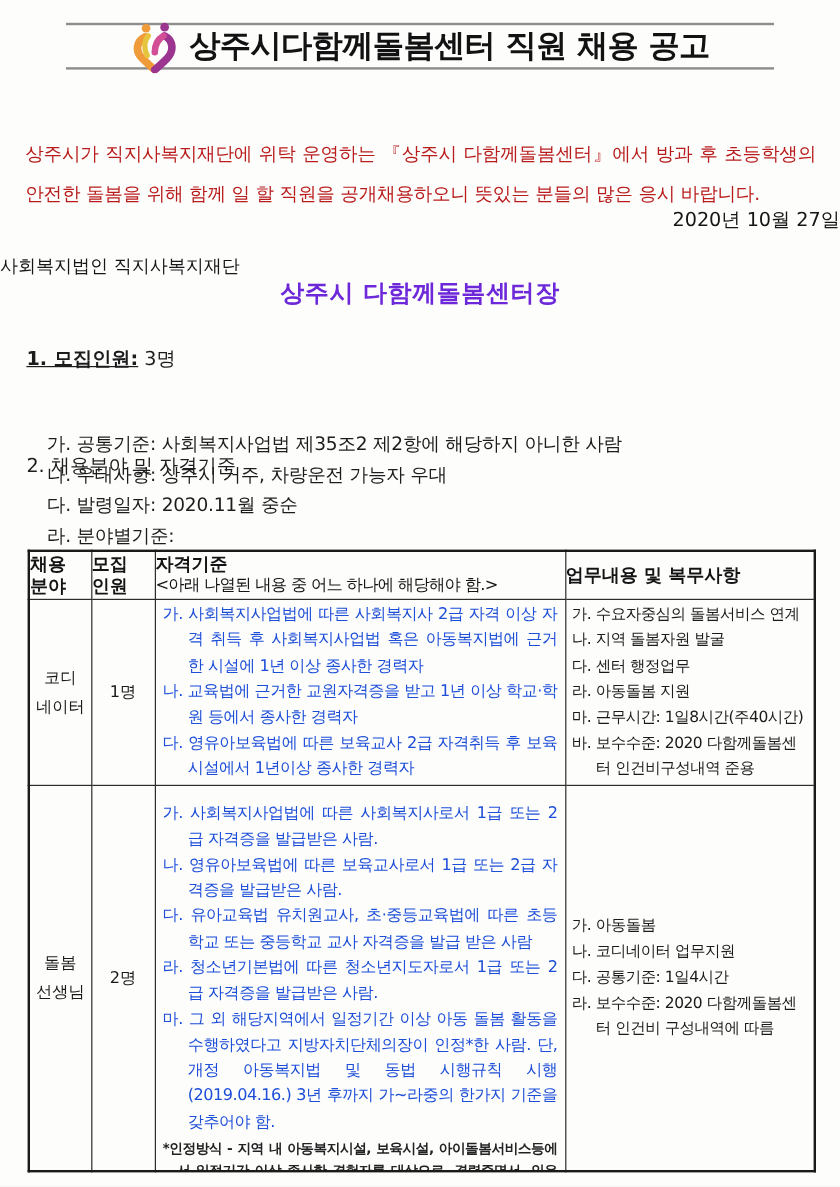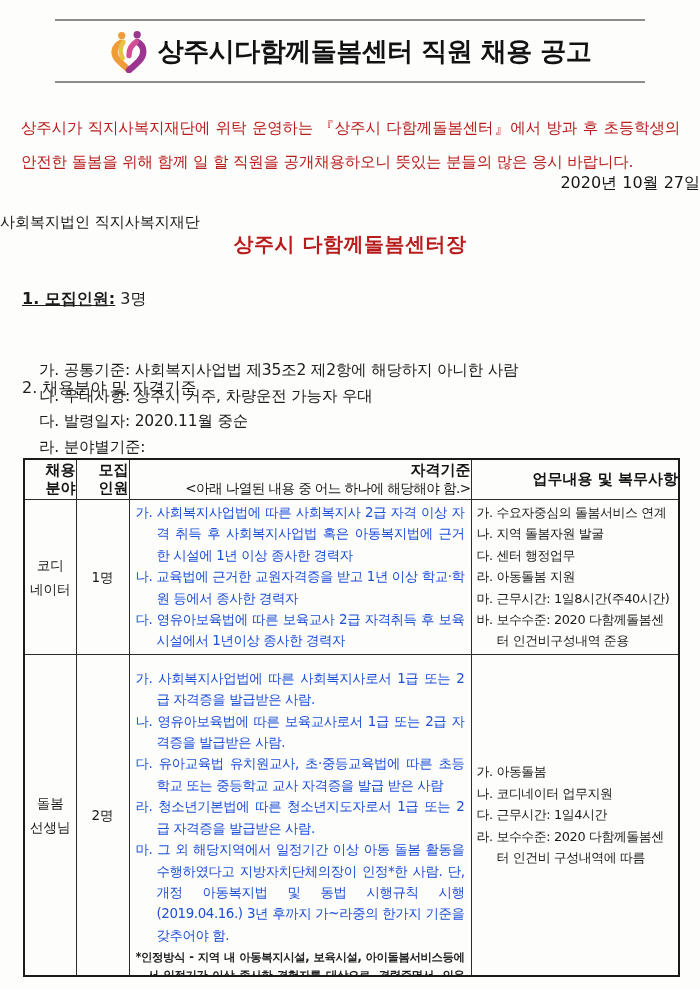--- a/index.html
+++ b/index.html
@@ -5,50 +5,50 @@
   * { margin:0; padding:0; box-sizing:border-box; }
   html,body { background:#e8e8e8; }
   .page {
     position:relative; width:700px; height:989px; margin:0 auto;
     background:#fdfdfc; color:#1c1c1c;
     font-family:"DejaVu Sans","Liberation Sans",sans-serif;
     overflow:hidden;
   }
   
   .titlebar {
-    position:absolute; left:55px; top:19px; width:590px; height:64px;
+    position:absolute; left:55px; top:19px; width:590px; height:39px;
     border-top:2px solid #8d8d8d; border-bottom:2px solid #8d8d8d;
     display:flex; align-items:center; justify-content:center; gap:9px;
   }
   .doc-title { font-size:26px; font-weight:700; letter-spacing:-0.5px; color:#121212; white-space:nowrap; }
   .logo { width:40px; height:44px; flex:0 0 auto; }
   
   .intro {
     position:absolute; left:21px; top:111px; width:659px;
     font-size:15.5px; line-height:34px; letter-spacing:-0.2px;
     text-align:justify; color:#b91c1c;
   }
   .date-line { position:absolute; left:0; top:173px; width:100%; text-align:right; font-size:16px; color:#161616; }
   .sig-org   { position:absolute; left:0; top:213px; width:100%; font-size:15px;   color:#161616; }
-  .sig-chief { position:absolute; left:0; top:231px; width:100%; text-align:center; font-size:20px; font-weight:700; letter-spacing:0.5px; color:#b91c1c; }
+  .sig-chief { position:absolute; left:0; top:231px; width:100%; text-align:center; font-size:20px; font-weight:700; letter-spacing:0.5px; color:#6d28d9; }
   
   .sec1 { position:absolute; left:22px; top:289px; font-size:16px; }
   .sec1 .lbl { font-weight:700;text-decoration:underline; }
   .sec1 .val { font-weight:400; }
   .sec2-title { position:absolute; left:22px; top:338px; font-size:16px; font-weight:400;margin-top:40px; }
   .sec2-items { position:absolute; left:39px; top:358px; font-size:15.5px; line-height:25.5px; letter-spacing:-0.2px; }
   
   .tbl {
     position:absolute; left:23px; top:458px; width:655px;
     border-collapse:collapse; table-layout:fixed;
     border:2px solid #1a1a1a;
   }
   .tbl th, .tbl td { border:1px solid #2c2c2c; vertical-align:middle; }
   col.c1{width:52px} col.c2{width:53px} col.c3{width:342px} col.c4{width:208px}
-  .hrow th { height:39px; font-size:15px; font-weight:700; line-height:18px; text-align:right; padding:1px 0 2px; color:#141414; }
+  .hrow th { height:39px; font-size:15px; font-weight:700; line-height:18px; text-align:left; padding:1px 0 2px; color:#141414; }
   .h-sub { font-size:13.6px; font-weight:400; letter-spacing:-0.6px; white-space:nowrap; }
   td.cen { text-align:center; font-size:13.5px; line-height:24px; color:#1a1a1a; }
   td.qual { vertical-align:top; padding:2px 6px 0 6px; }
   .qbox  { height:147px; overflow:hidden; }
   .qbox2 { height:318px; overflow:hidden; padding-top:11px; }
   .qitem {
     font-size:13.4px; line-height:21.4px; letter-spacing:-0.4px;
     text-align:justify; padding-left:21px; text-indent:-21px; color:#1d4ed8;
   }
   .fnote {
@@ -163,20 +163,20 @@
           <div class="qitem">나. 영유아보육법에 따른 보육교사로서 1급 또는 2급 자격증을 발급받은 사람.</div>
           <div class="qitem">다. 유아교육법 유치원교사, 초·중등교육법에 따른 초등학교 또는 중등학교 교사 자격증을 발급 받은 사람</div>
           <div class="qitem">라. 청소년기본법에 따른 청소년지도자로서 1급 또는 2급 자격증을 발급받은 사람.</div>
           <div class="qitem">마. 그 외 해당지역에서 일정기간 이상 아동 돌봄 활동을 수행하였다고 지방자치단체의장이 인정*한 사람. 단, 개정 아동복지법 및 동법 시행규칙 시행(2019.04.16.) 3년 후까지 가~라중의 한가지 기준을 갖추어야 함.</div>
           <div class="fnote">*인정방식 - 지역 내 아동복지시설, 보육시설, 아이돌봄서비스등에서 일정기간 이상 종사한 경험자를 대상으로, 경력증명서, 인우보증서 등 적절한 방식으로 증빙 자료를 제출하여 확인 함.</div>
         </div>
       </td>
       <td class="duty">
         <div class="ditem">가. 아동돌봄</div>
         <div class="ditem">나. 코디네이터 업무지원</div>
-        <div class="ditem">다. 근무시간: 1일4시간</div>
+        <div class="ditem">다. 공통기준: 1일4시간</div>
         <div class="ditem">라. 보수수준: 2020 다함께돌봄센터 인건비 구성내역에 따름</div>
       </td>
     </tr>
   </tbody>
     </table>
 
 </div>
 
 </body></html>

